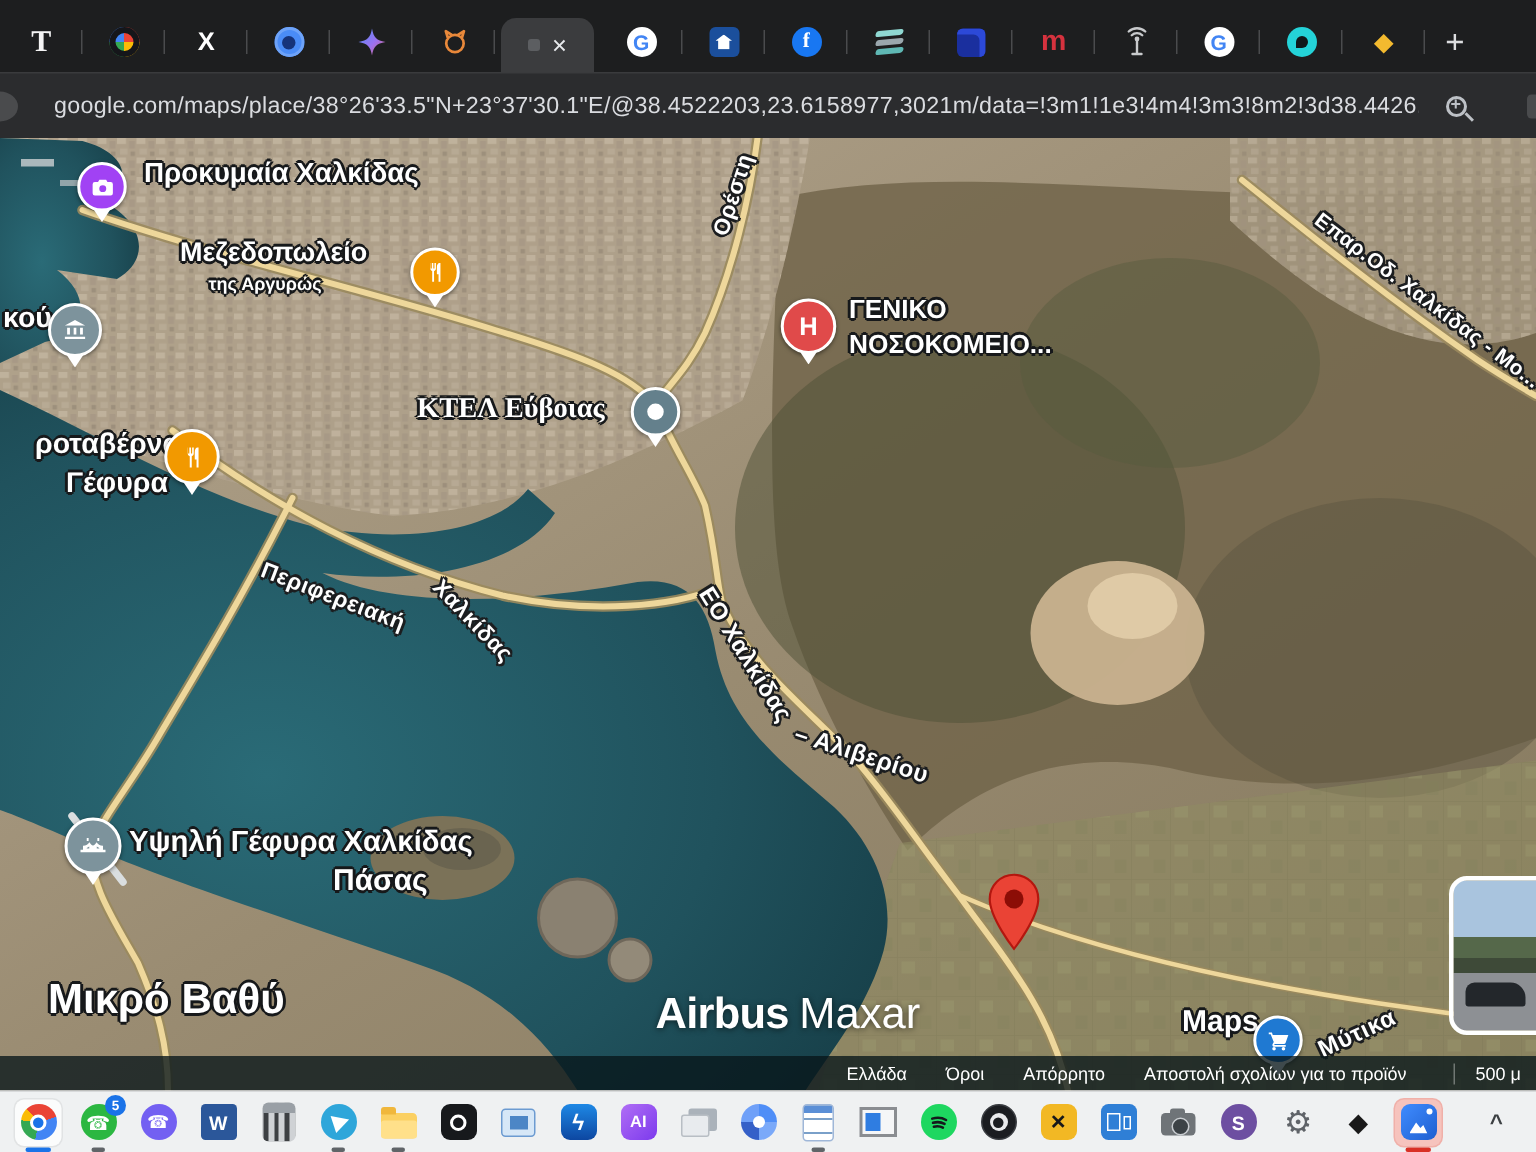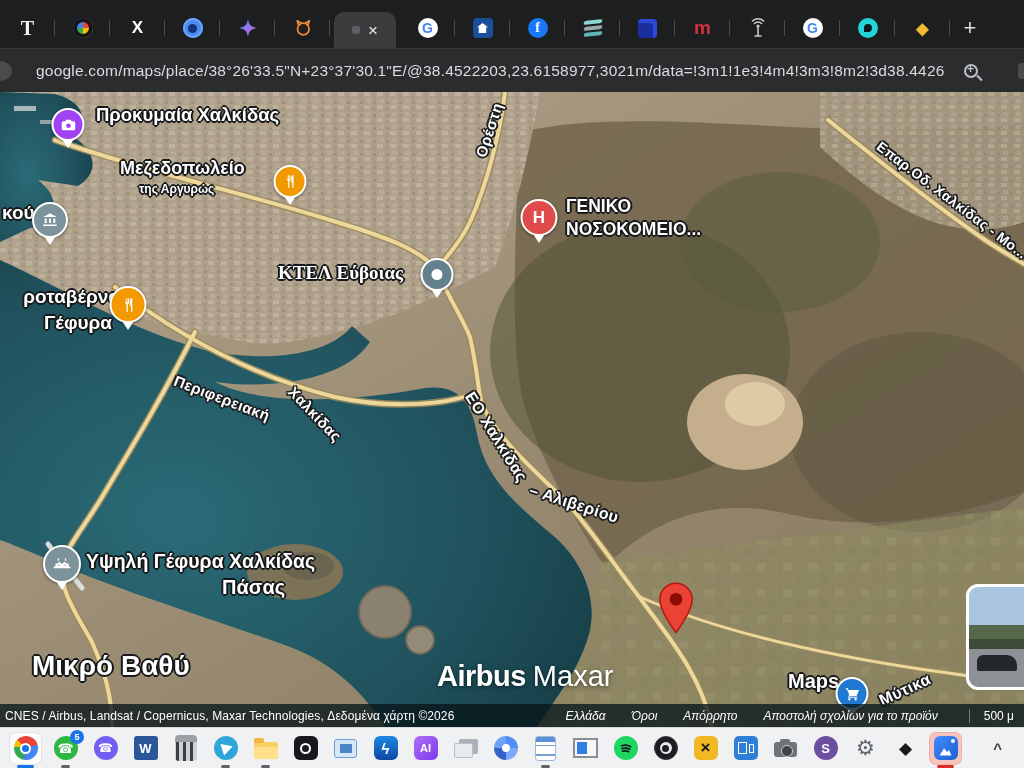--- a/index.html
+++ b/index.html
@@ -56,21 +56,21 @@
   .pt{width:12px;height:9px;background:#fff;clip-path:polygon(50% 100%,0 0,100% 0);margin-top:-2px;}
   .wm{position:absolute;left:437px;top:568px;z-index:4;color:#fff;font-size:29px;text-shadow:0 1px 4px rgba(0,0,0,.6);}
   .wm b{font-weight:600;letter-spacing:-.5px;}
   .wm span{font-weight:400;margin-left:7px;}
   .sv-thumb{position:absolute;left:966px;top:492px;width:72px;height:106px;border:3px solid #fff;border-radius:12px;z-index:4;overflow:hidden;
     background:linear-gradient(#a9c4de 0 38%,#55684a 38% 52%,#3e4a38 52% 62%,#8d9094 62% 100%);}
   .sv-thumb i{position:absolute;left:8px;top:68px;width:40px;height:16px;border-radius:6px 10px 2px 2px;background:#23272b;}
   .attr{position:absolute;left:0;bottom:0;width:1024px;height:23px;background:rgba(8,22,26,.78);z-index:6;display:flex;align-items:center;color:#fff;font-size:12px;}
   .attr .credits{margin-left:5px;letter-spacing:.1px;}
   .attr .sp{flex:1;}
-  .attr a{color:#fff;text-decoration:none;margin:17px 13px;white-space:nowrap;font-style:italic;}
+  .attr a{color:#fff;text-decoration:none;margin:17px 13px;white-space:nowrap;}
   .attr .scale{margin:0 10px 0 18px;padding-left:14px;border-left:1px solid rgba(255,255,255,.35);}
 
   
   .taskbar{position:absolute;left:0;top:727px;width:1024px;height:41px;background:#eff1f2;border-top:1px solid #d8dadb;display:flex;align-items:center;padding-left:10px;gap:9px;z-index:8;}
   .tk{width:31px;height:31px;border-radius:6px;display:flex;align-items:center;justify-content:center;position:relative;flex:0 0 auto;}
   .tk.run:before{content:"";position:absolute;bottom:-4px;left:11px;width:9px;height:3px;border-radius:2px;background:#606468;}
   .tk.chrome-active{background:#fbfcfc;box-shadow:0 0 0 1px #e1e3e4;}
   .tk.chrome-active:before{content:"";position:absolute;bottom:-4px;left:7px;width:17px;height:3px;border-radius:2px;background:#1a73e8;}
   .tk.editor-active{background:#f6c3bd;box-shadow:0 0 0 1px #f0b0a9;}
   .tk.editor-active:before{content:"";position:absolute;bottom:-4px;left:7px;width:17px;height:3px;border-radius:2px;background:#d93025;}
@@ -369,21 +369,20 @@
 
     <div class="wm">
       <b>Airbus</b><span>Maxar</span>
     </div>
 
     <div class="sv-thumb">
         <i></i>
       </div>
 
     <div class="attr">
-      <span class="credits">CNES / Airbus, Landsat / Copernicus, Maxar Technologies, Δεδομένα χάρτη ©2026</span>
       <span class="sp"></span>
       <a href="#">Ελλάδα</a>
       <a href="#">Όροι</a>
       <a href="#">Απόρρητο</a>
       <a href="#">Αποστολή σχολίων για το προϊόν</a>
       <span class="scale">500 μ</span>
     </div>
   </div>
 
   <div class="taskbar">

